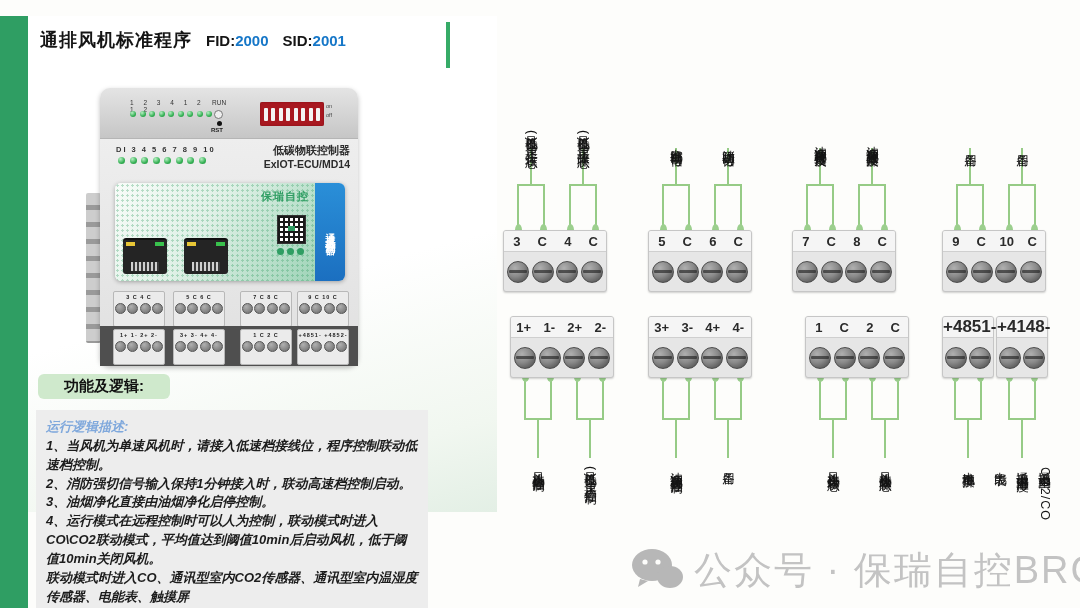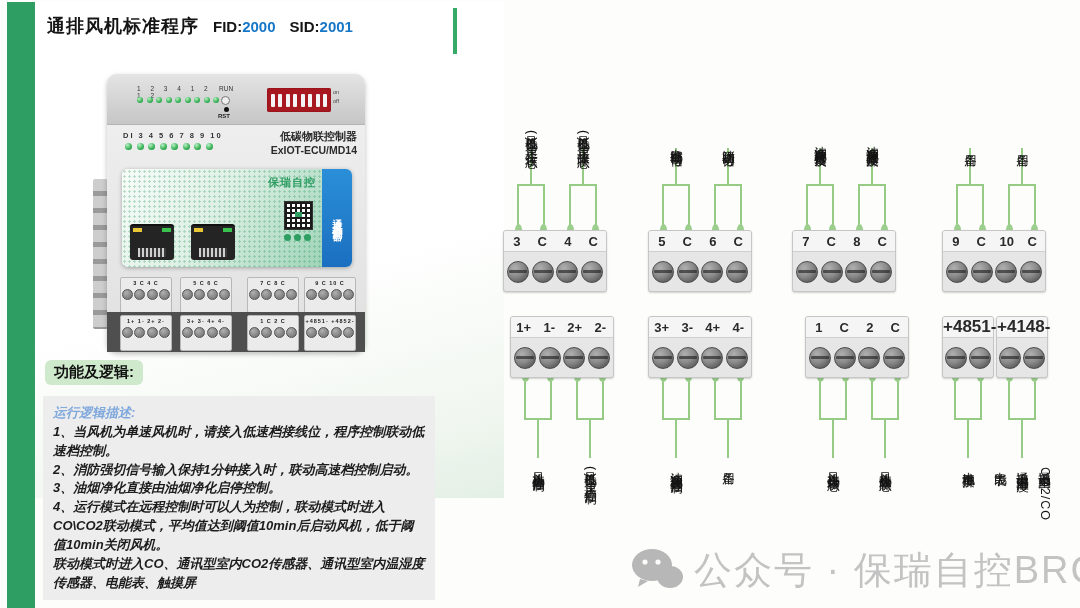--- a/index.html
+++ b/index.html
@@ -1,20 +1,20 @@
 <!DOCTYPE html>
 <html><head>
 <meta charset="utf-8">
 <style>
   html,body{margin:0;padding:0;}
   .page{position:relative;width:1080px;height:608px;overflow:hidden;background:#fdfdfb;
         font-family:"Liberation Sans","DejaVu Sans",sans-serif;}
   
-  .left-panel{position:absolute;left:0;top:2px;width:497px;height:496px;
-      background:linear-gradient(165deg,#ffffff 55%,#f1f7f0 85%,#e3efe5 100%);margin-left:7px;}
+  .left-panel{position:absolute;left:0;top:16px;width:497px;height:496px;
+      background:linear-gradient(165deg,#ffffff 55%,#f1f7f0 85%,#e3efe5 100%);}
   .edge-bar{position:absolute;left:0;top:0;width:28px;height:608px;background:#2f9e63;}
   .accent-sliver{position:absolute;left:446px;top:6px;width:4px;height:46px;background:#36ab67;}
   .title{position:absolute;left:40px;top:12px;display:flex;align-items:baseline;gap:14px;white-space:nowrap;}
   .t-main{font-size:18px;font-weight:bold;color:#151515;letter-spacing:1px;}
   .t-id{font-size:15px;font-weight:bold;color:#151515;}
   .t-id b{color:#1677c8;font-weight:bold;}
   
   .device{position:absolute;left:60px;top:72px;width:300px;height:280px;}
   .dev-body{position:absolute;left:40px;top:0;width:258px;height:278px;border-radius:10px;
       background:linear-gradient(180deg,#f1f1f1,#e0e0e0);box-shadow:0 2px 5px rgba(0,0,0,.25);}
@@ -66,21 +66,21 @@
       background:repeating-linear-gradient(90deg,#cfcfcf 0 2px,#3a3a3a 2px 4px);}
   .mb{position:absolute;width:50px;height:34px;background:#ebebeb;border:1px solid #b8b8b8;border-radius:2px;}
   .mb .ml{display:block;text-align:center;font-size:5.5px;font-weight:bold;color:#222;letter-spacing:1px;
       padding-top:2px;}
   .mb .msr{display:flex;justify-content:space-evenly;margin-top:3px;}
   .msc{display:block;width:9px;height:9px;border-radius:50%;border:1px solid #555;
       background:radial-gradient(circle at 35% 30%,#b0b0b0,#6a6a6a);}
   .darkstrip{position:absolute;left:40px;top:238px;width:258px;height:40px;background:#4f4f4f;}
   
   .func-heading{position:absolute;left:38px;top:358px;background:#cfe9cc;border-radius:6px;
-      padding:3px 9px;font-size:15px;font-weight:bold;color:#111;}
+      padding:3px 26px;font-size:15px;font-weight:bold;color:#111;}
   .logic-box{position:absolute;left:36px;top:394px;width:372px;background:#ededed;padding:8px 10px;
       font-size:13px;line-height:1.45;color:#1c1c1c;font-weight:600;font-style:italic;}
   .blue-line{color:#7fa8dc;}
   
   .vlab{position:absolute;writing-mode:vertical-rl;text-orientation:mixed;font-size:12.5px;color:#141414;
       letter-spacing:1px;z-index:2;transform:translateX(-50%);white-space:nowrap;font-weight:500;}
   .vlab.top{bottom:462px;}
   .vlab.bot{top:462px;}
   .lab-group{position:absolute;left:1022px;top:462px;transform:translateX(-50%);display:flex;gap:5px;z-index:2;}
   .lab-group div{writing-mode:vertical-rl;font-size:12.5px;color:#141414;letter-spacing:1px;

